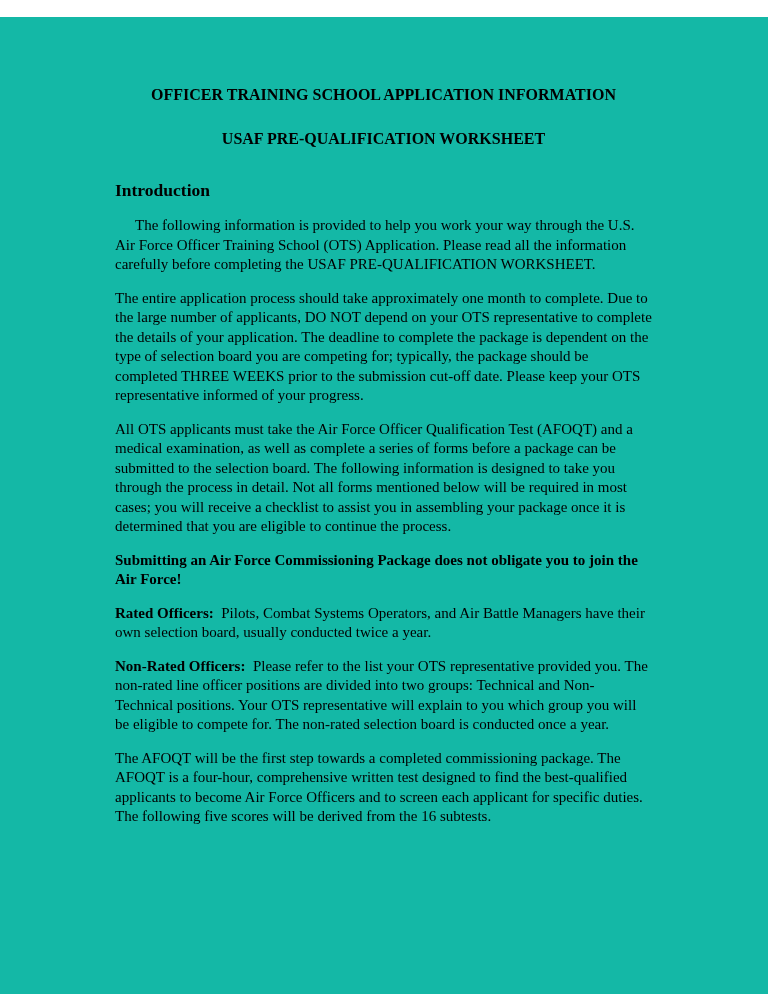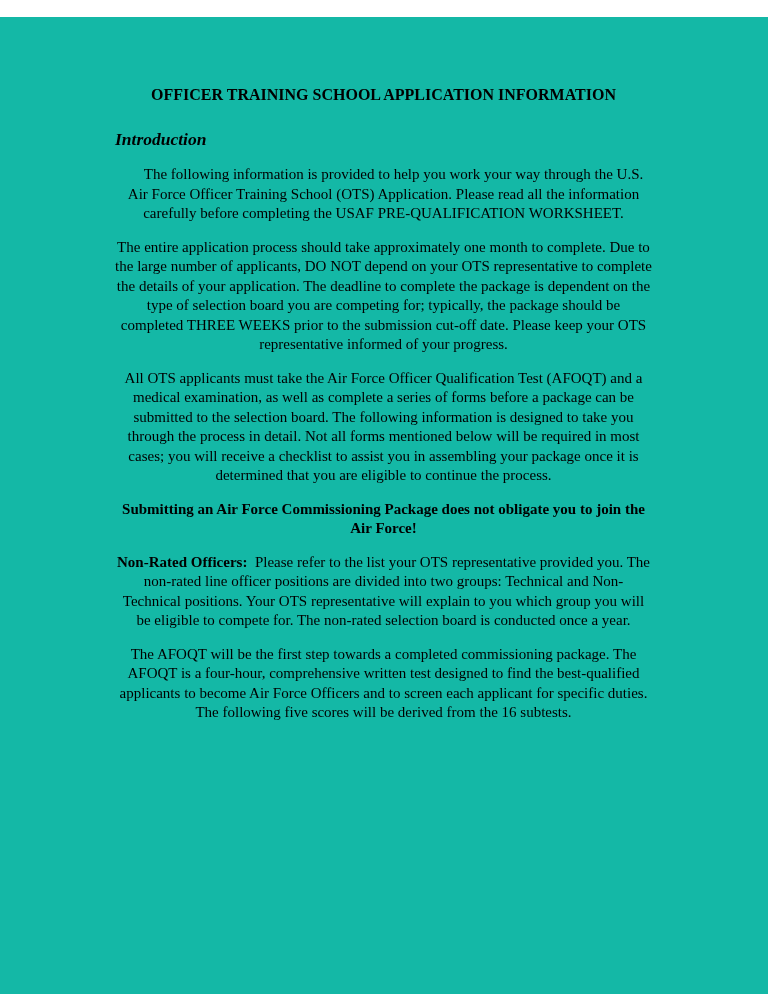--- a/index.html
+++ b/index.html
@@ -27,30 +27,28 @@
     margin: 0 0 25px 0;
   }
   .doc-title.second {
     margin-bottom: 32px;
   }
   .section-heading {
     font-weight: bold;
     font-size: 17.5px;
     line-height: 1.2;
     margin: 0 0 15px 0;
-    font-style: italic;
   }
   .section-heading.spaced-top {
     margin-top: 26px;
   }
   .body-para {
     font-size: 15px;
     line-height: 19.5px;
     margin: 0 0 14px 0;
-    text-align: center;
   }
   .body-para.indent-first {
     text-indent: 20px;
   }
   .body-para.bold-para {
     font-weight: bold;
   }
   .lead-bold {
     font-weight: bold;
   }
@@ -63,32 +61,34 @@
     background: #bcbcbc;
   }
 </style>
 </head>
 <body>
 
 <div class="page">
 
   <div class="doc-title">OFFICER TRAINING SCHOOL APPLICATION INFORMATION</div>
 
+  <div class="doc-title second">USAF PRE-QUALIFICATION WORKSHEET</div>
 
   <div class="section-heading">Introduction</div>
 
   <p class="body-para indent-first">The following information is provided to help you work your way through the U.S. Air Force Officer Training School (OTS) Application.  Please read all the information carefully before completing the USAF PRE-QUALIFICATION WORKSHEET.</p>
 
   <p class="body-para">The entire application process should take approximately one month to complete.  Due to the large number of applicants, DO NOT depend on your OTS representative to complete the details of your application.  The deadline to complete the package is dependent on the type of selection board you are competing for; typically, the package should be completed THREE WEEKS prior to the submission cut-off date.  Please keep your OTS representative informed of your progress.</p>
 
   <p class="body-para">All OTS applicants must take the Air Force Officer Qualification Test (AFOQT) and a medical examination, as well as complete a series of forms before a package can be submitted to the selection board.  The following information is designed to take you through the process in detail.  Not all forms mentioned below will be required in most cases; you will receive a checklist to assist you in assembling your package once it is determined that you are eligible to continue the process.</p>
 
   <p class="body-para bold-para">Submitting an Air Force Commissioning Package does not obligate you to join the Air Force!</p>
 
 
+  <p class="body-para"><span class="lead-bold">Rated Officers:</span>&nbsp; <span>Pilots, Combat Systems Operators, and Air Battle Managers have their own selection board, usually conducted twice a year.</span></p>
 
   <p class="body-para"><span class="lead-bold">Non-Rated Officers:</span>&nbsp; <span>Please refer to the list your OTS representative provided you.  The non-rated line officer positions are divided into two groups:  Technical and Non-Technical positions.  Your OTS representative will explain to you which group you will be eligible to compete for.  The non-rated selection board is conducted once a year.</span></p>
 
 
   <p class="body-para">The AFOQT will be the first step towards a completed commissioning package.  The AFOQT is a four-hour, comprehensive written test designed to find the best-qualified applicants to become Air Force Officers and to screen each applicant for specific duties. The following five scores will be derived from the 16 subtests.</p>
 
   <div class="bottom-edge"></div>
 
 </div>
 

